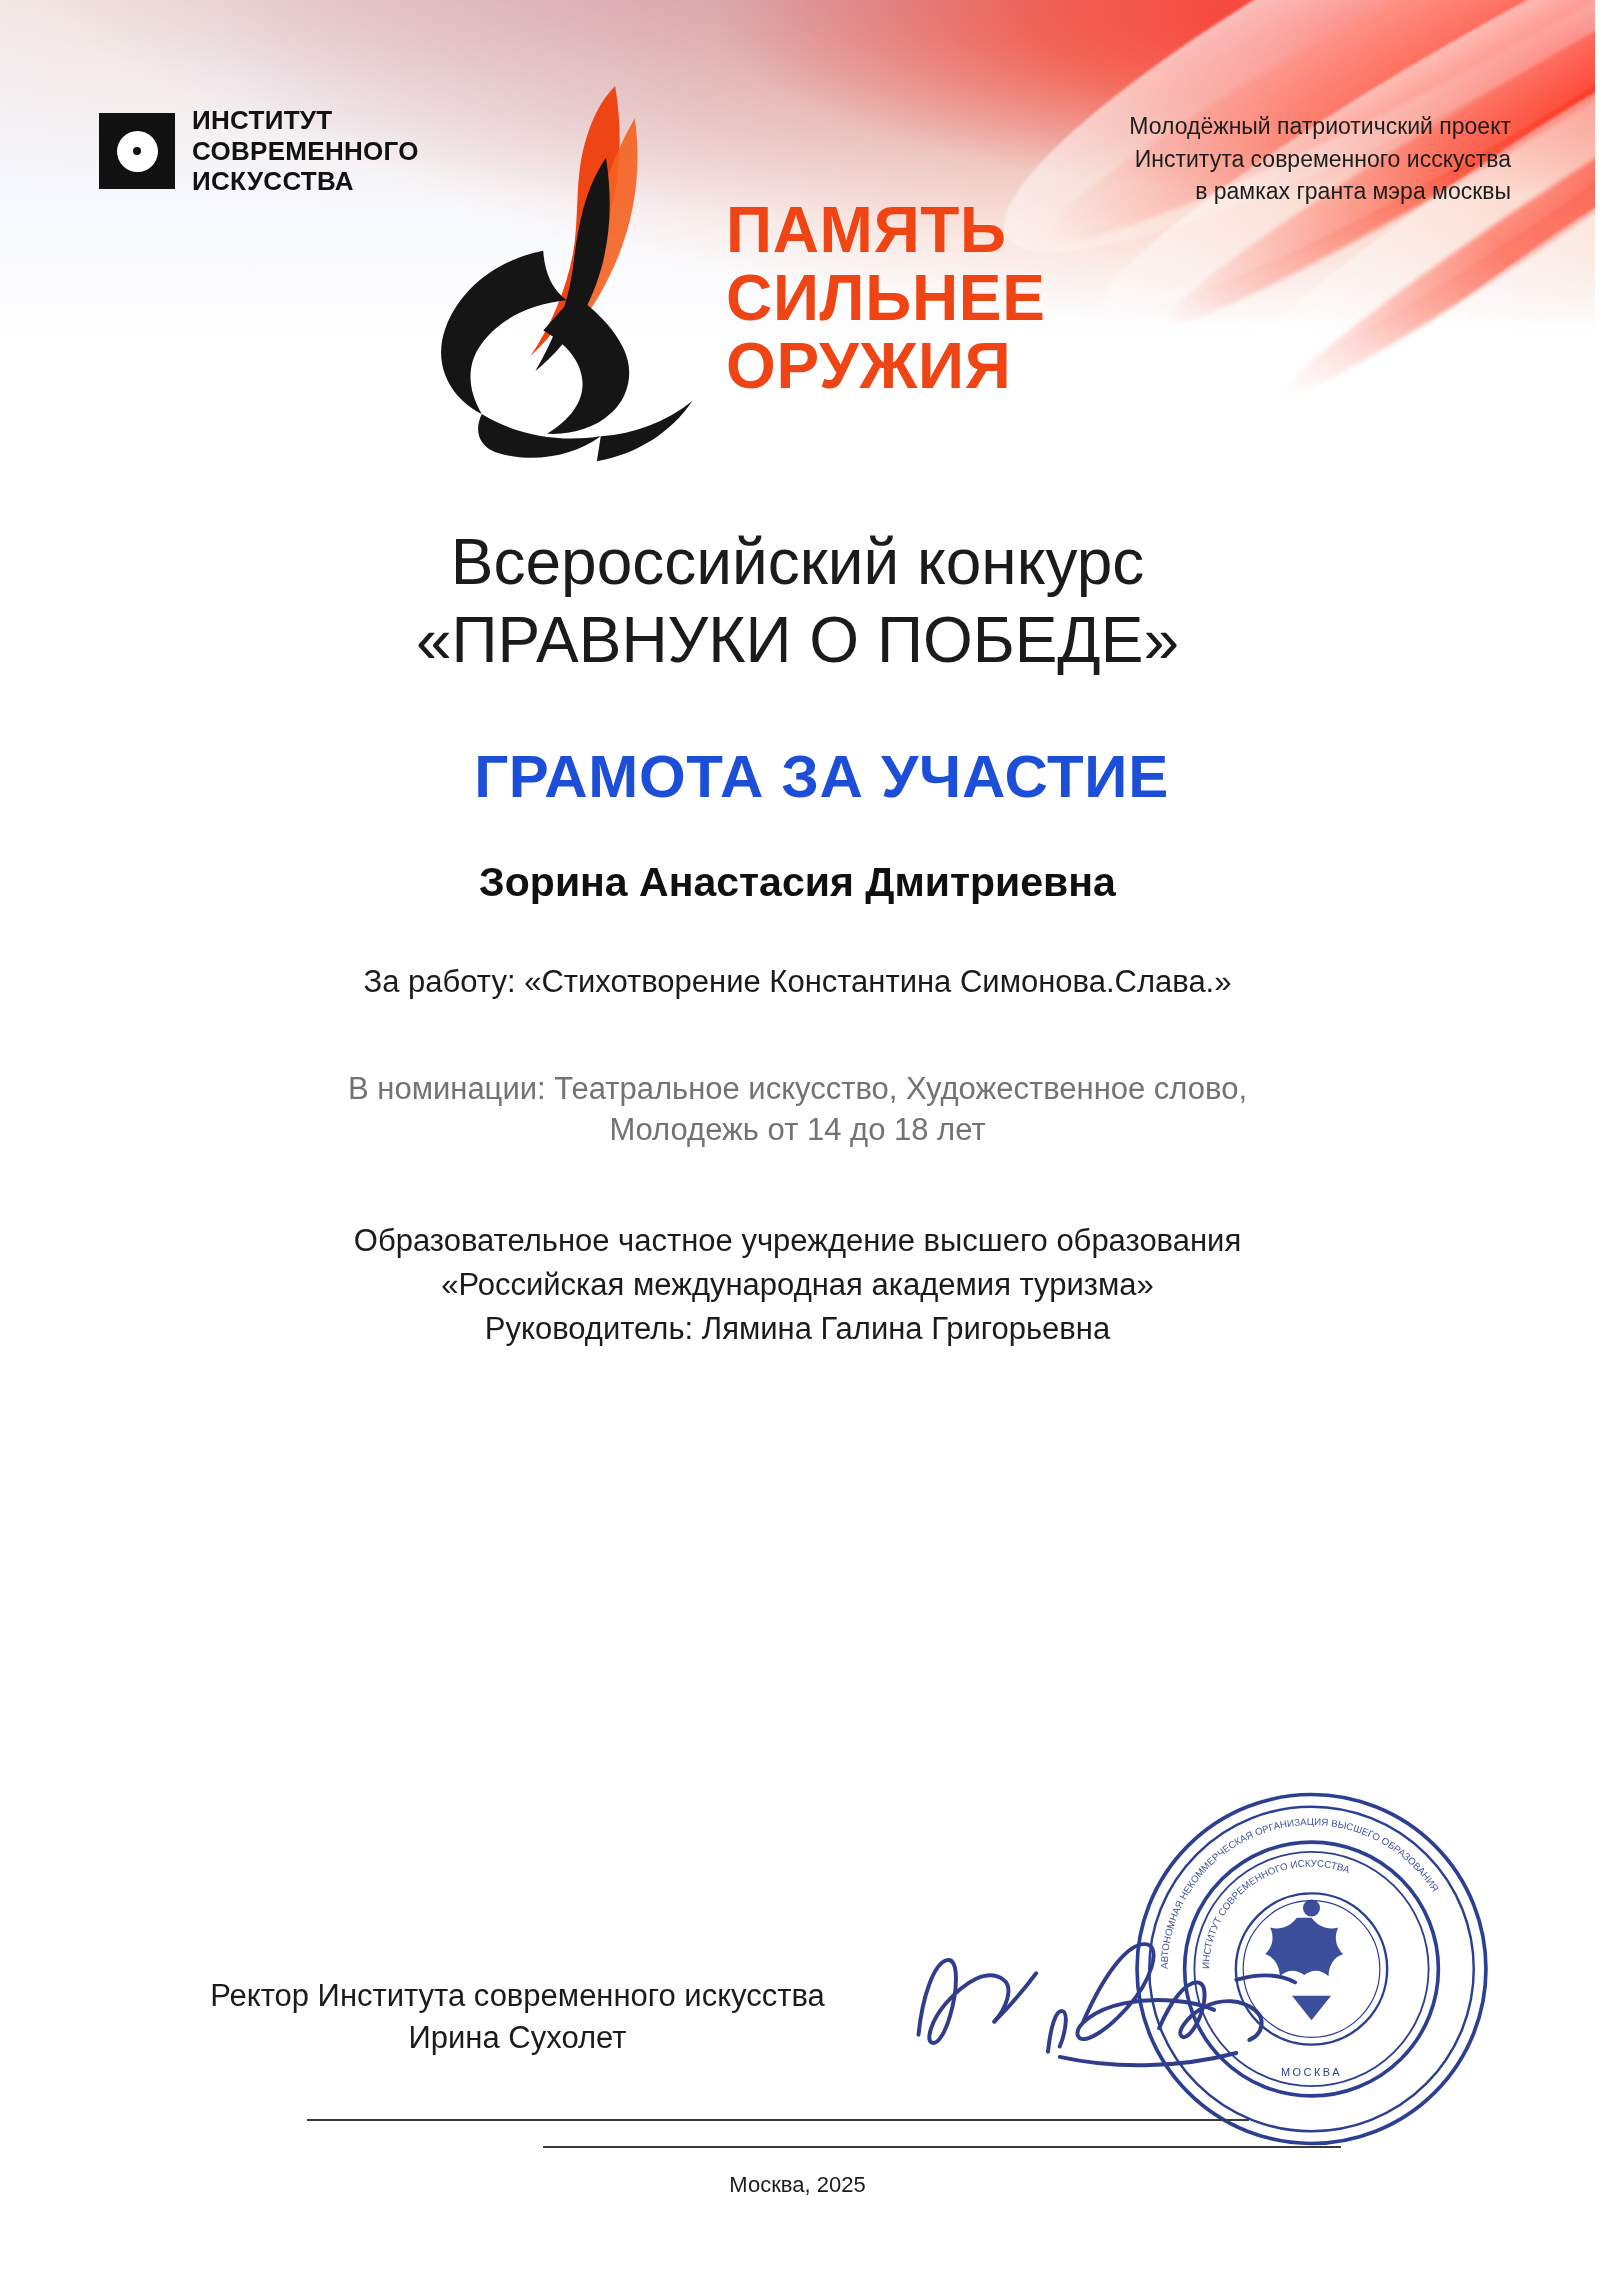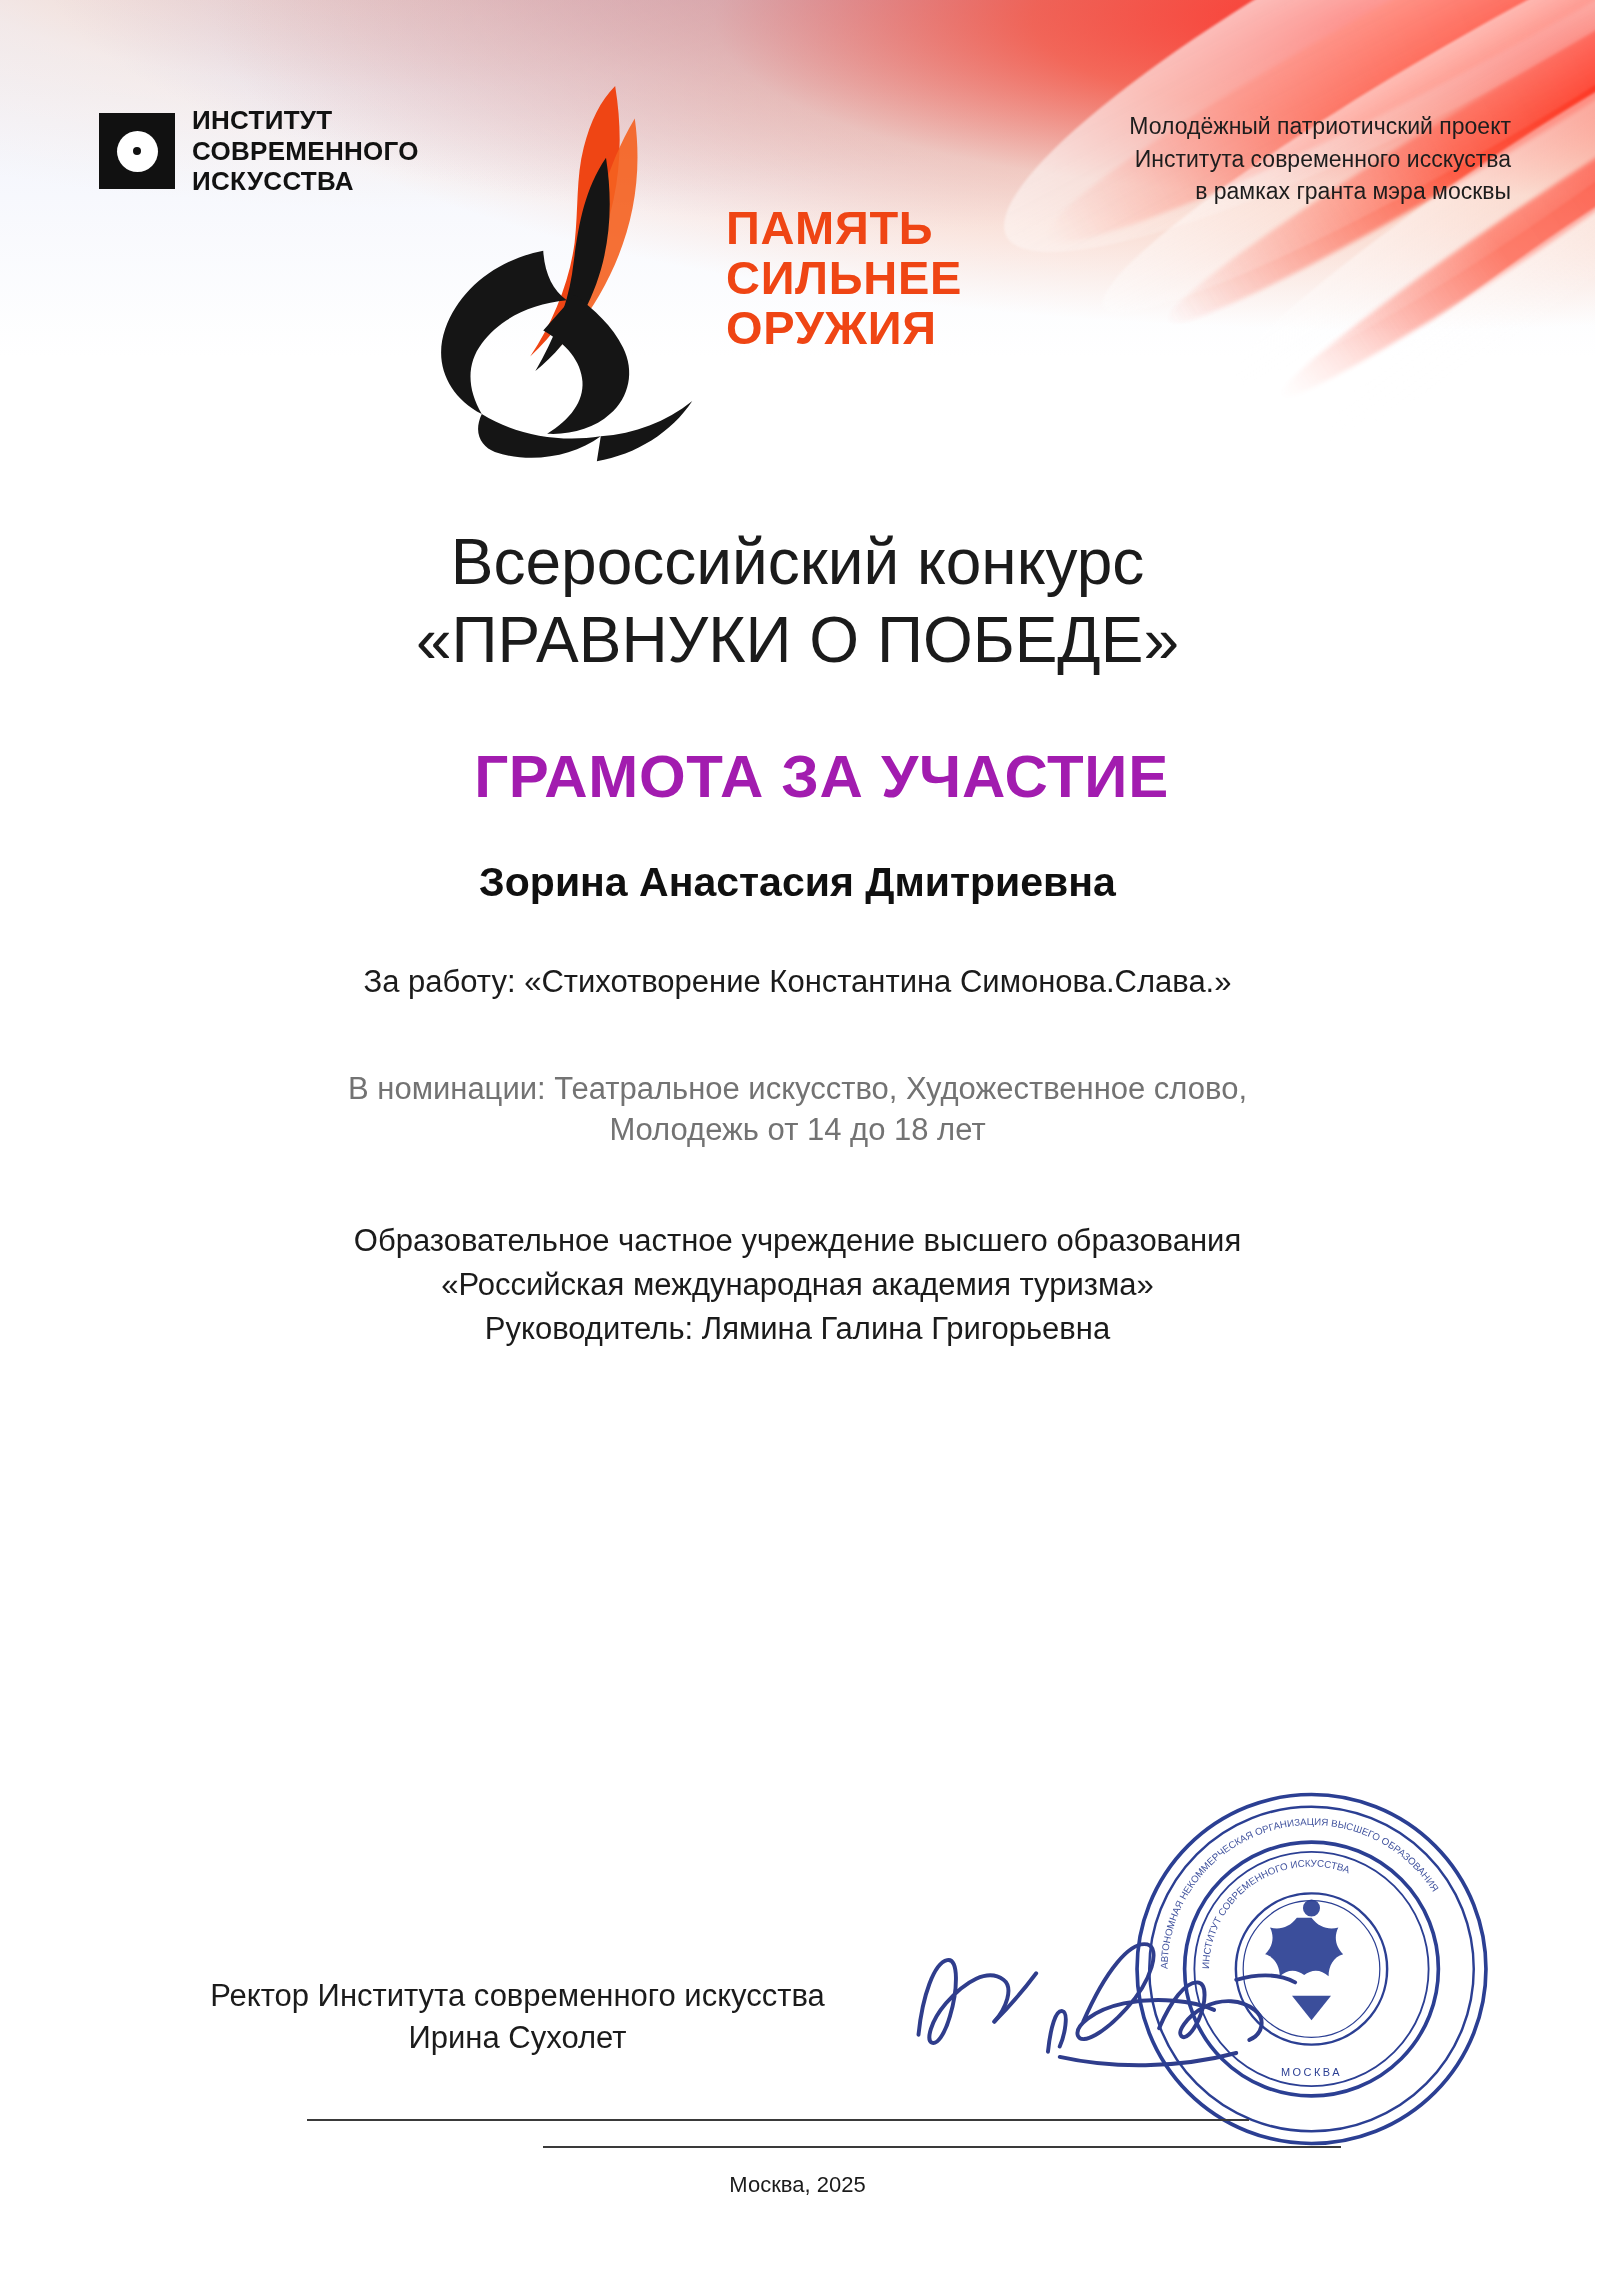--- a/index.html
+++ b/index.html
@@ -93,22 +93,22 @@
 
   
   .project-logo {
     position: absolute;
     left: 419px; top: 79px;
     width: 654px; height: 406px;
   }
   .bird { position: absolute; left: 0; top: 0; }
   .project-title {
     position: absolute;
-    left: 307px; top: 124px;
-    font-size: 47px;
+    left: 307px; top: 118px;
+    font-size: 64px;
     font-weight: 800;
     color: #ef4514;
     line-height: 1.06;
     letter-spacing: 0.7px;
     white-space: pre-line;
     font-family: "Liberation Sans", sans-serif;
   }
 
   
   .grant-note {
@@ -132,21 +132,21 @@
     font-size: 64px;
     line-height: 1.22;
     color: #1b1b1b;
     white-space: pre-line;
     margin: 0 0 63px 0;
   }
   .award-type {
     font-size: 60px;
     font-weight: 700;
     letter-spacing: 0.7px;
-    color: #a21caf;
+    color: #1d4ed8;
     margin: 0 0 48px 0;
     padding-left: 48px;
   }
   .awarded-label {
     font-size: 46px;
     color: #1b1b1b;
     margin: 0 0 111px 0;
   }
   .recipient {
     font-size: 41px;

